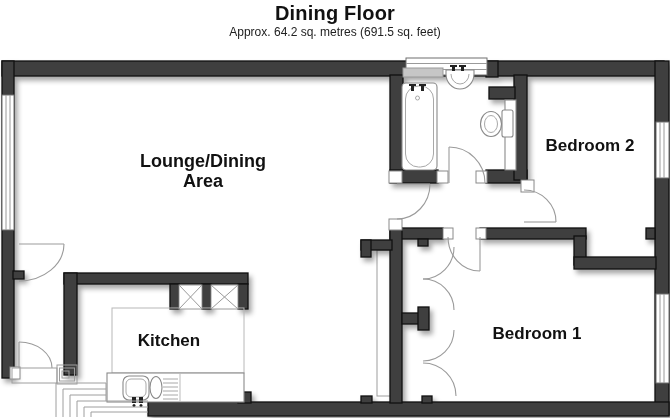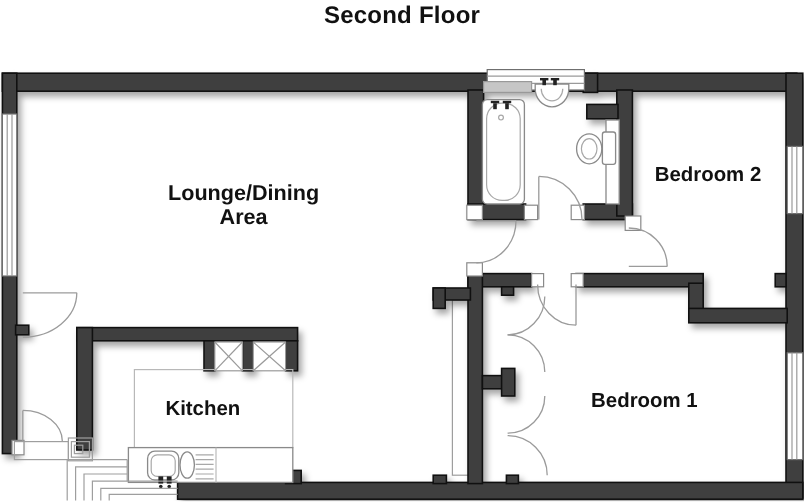--- a/index.html
+++ b/index.html
@@ -27,21 +27,22 @@
   .fix .dark{fill:#222;stroke:none;}
   .light path, .light rect, .light line{fill:none;stroke:#9e9e9e;stroke-width:1;}
   .xbox rect{fill:#fff;stroke:#9a9a9a;stroke-width:1;}
   .xbox line{stroke:#9a9a9a;stroke-width:1;}
   .room-label{fill:#111;font-weight:bold;font-family:"Liberation Sans",sans-serif;}
 </style>
 </head>
 <body>
 
 <div class="stage">
-  <div class="plan-title">Second Floor</div>
+  <div class="plan-title">Dining Floor</div>
+  <div class="plan-subtitle">Approx. 64.2 sq. metres (691.5 sq. feet)</div>
 
   <svg width="670" height="418" viewBox="0 0 670 418">
 
     <g class="light">
       <rect x="377" y="250" width="14" height="146" fill="#ffffff"></rect>
     </g>
 
     <g class="walls">
       <rect x="2" y="61" width="662" height="15"></rect>
       <rect x="2" y="61" width="12" height="317"></rect>

